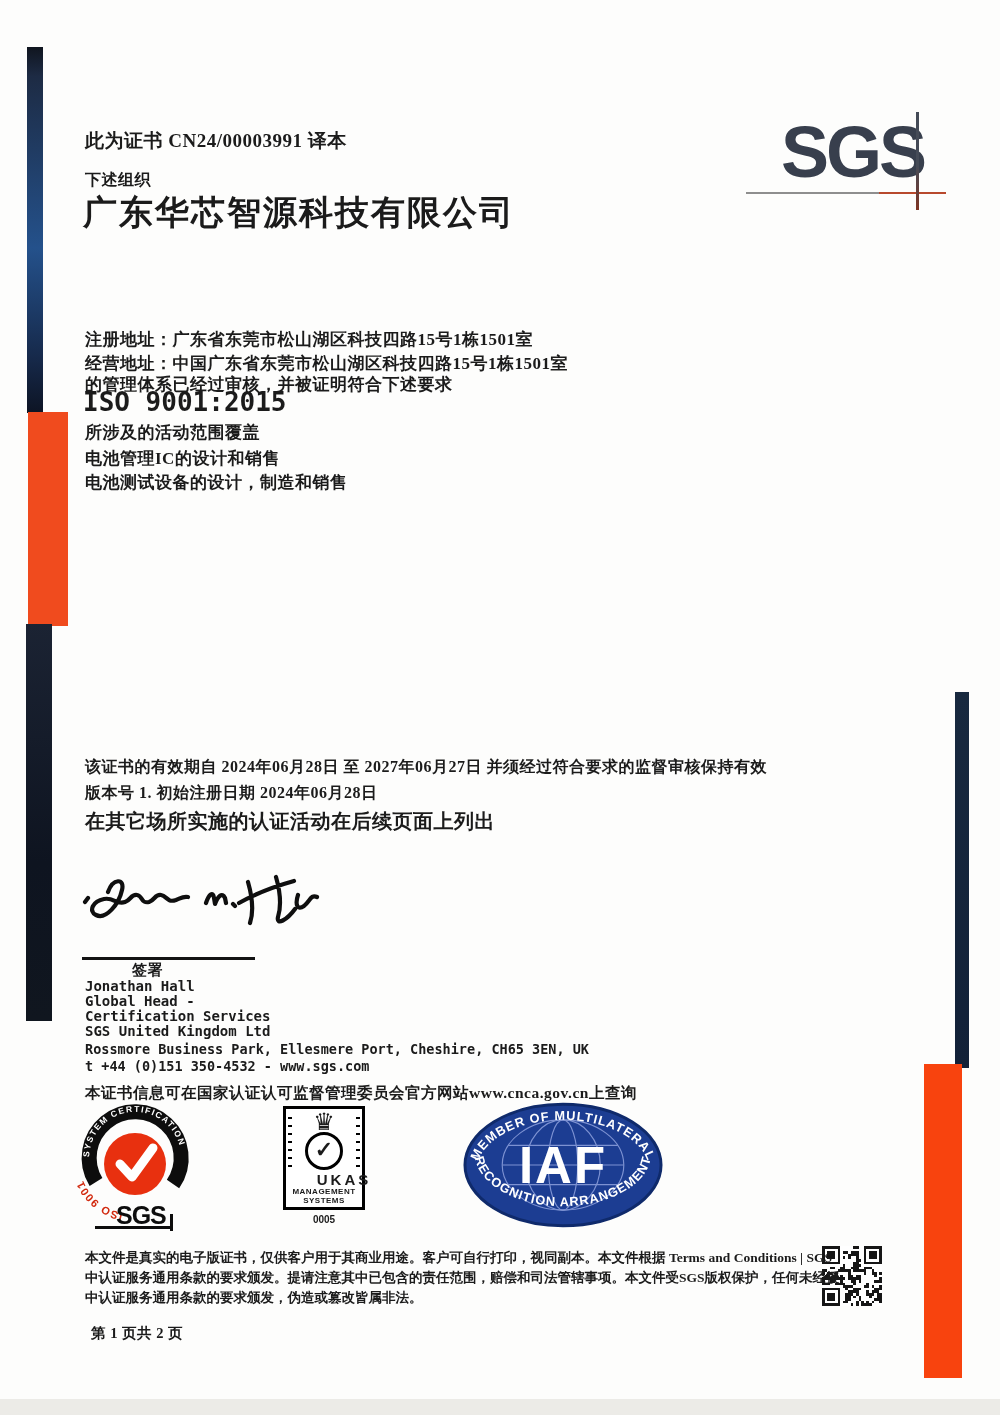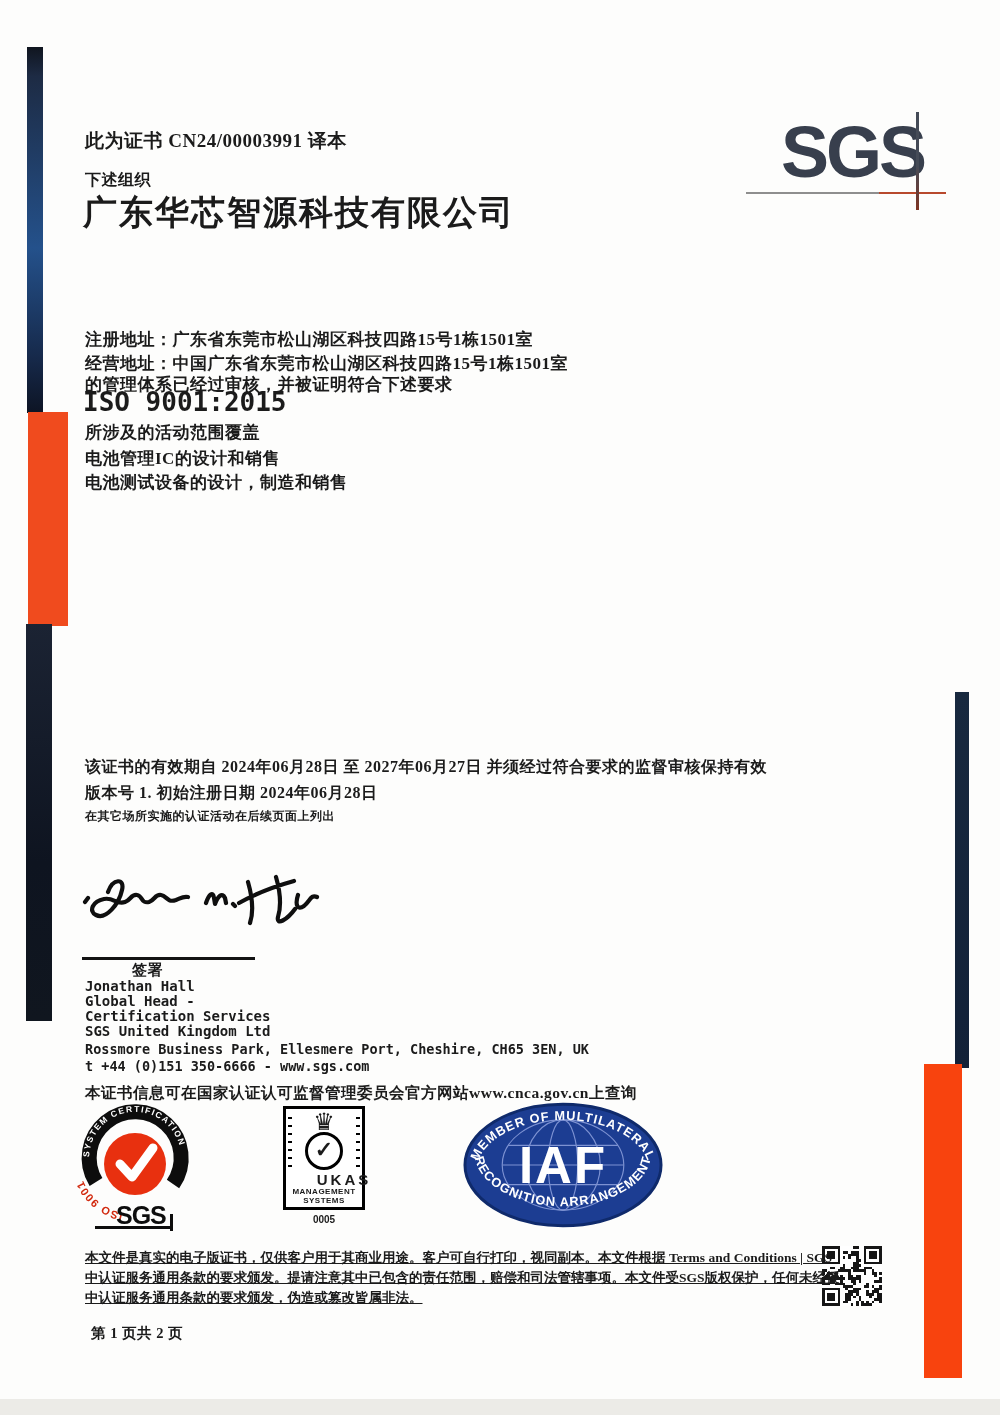--- a/index.html
+++ b/index.html
@@ -36,21 +36,21 @@
   #credit-code{left:85px;top:303px;font-size:17px;}
   #reg-addr{left:85px;top:328px;font-size:17px;}
   #biz-addr{left:85px;top:352px;font-size:17px;}
   #audited{left:85px;top:373px;font-size:17px;}
   #standard{left:83px;top:387px;font-size:26px;font-weight:700;}
   #scope-intro{left:85px;top:421px;font-size:17px;}
   #scope1{left:85px;top:447px;font-size:17px;}
   #scope2{left:85px;top:471px;font-size:17px;}
   #valid1{left:85px;top:757px;font-size:16px;}
   #valid2{left:85px;top:783px;font-size:16px;}
-  #valid3{left:85px;top:808px;font-size:12px;}
+  #valid3{left:85px;top:808px;font-size:20px;}
 
   
   #signature-svg{left:78px;top:870px;}
   #sig-line{left:82px;top:957px;width:173px;height:3px;background:#131313;}
   #sig-label{left:84px;top:961px;font-size:15px;margin-left:48px;}
   .sigline{left:85px;font-size:14px;font-weight:700;}
   #signatory-0{top:978px;} #signatory-1{top:993px;}
   #signatory-2{top:1008px;} #signatory-3{top:1023px;}
   #office-address{left:85px;top:1041px;font-size:13.5px;font-weight:700;}
   #office-contact{left:85px;top:1058px;font-size:13.5px;font-weight:700;}
@@ -69,21 +69,21 @@
      display:flex;align-items:center;justify-content:center;margin-top:-2px;}
   #ukas-check{font-weight:900;font-size:22px;line-height:22px;transform:translateY(-1px);}
   #ukas-name{font:800 15px/15px "Liberation Sans",sans-serif;letter-spacing:3px;margin-top:2px;padding-left:40px;}
   #ukas-l1{font:700 8px/9px "Liberation Sans",sans-serif;letter-spacing:0.5px;}
   #ukas-l2{font:700 8px/9px "Liberation Sans",sans-serif;letter-spacing:0.5px;}
   #ukas-number{width:82px;text-align:center;font:700 10px/12px "Liberation Sans",sans-serif;margin-top:4px;}
   #iaf-badge{left:463px;top:1102px;}
   #qr-code{left:822px;top:1246px;width:60px;height:60px;}
 
   
-  .fline{left:85px;font-size:13.5px;font-weight:700;letter-spacing:0;text-decoration:underline;}
+  .fline{left:85px;font-size:13.5px;font-weight:700;letter-spacing:0;}
   #fline-0{top:1249px;} #fline-1{top:1269px;} #fline-2{top:1289px;}
   #page-num{left:91px;top:1324px;font-size:14.5px;font-weight:700;}
 </style>
 </head>
 <body>
 
 <div id="page">
 
   <div id="bar-left-navy" class="bar"></div>
   <div id="bar-left-orange" class="bar"></div>
@@ -114,21 +114,21 @@
   <svg id="signature-svg" class="abs" width="250" height="78" viewBox="0 0 250 78">
     <path d="M7,32 l3,-4 M30,22 C35,8 47,8 44,20 C41,34 28,50 18,45 C10,41 15,31 26,29 C36,27 38,35 47,32 C53,30 53,24 59,25 C65,26 63,34 71,32 C77,30 77,24 83,25 C89,26 89,33 98,30 C103,28 105,26 110,27 M128,33 C131,24 135,21 136,28 L137,34 C140,26 144,22 147,28 L148,33 M155,34 l2,2 M170,12 C174,26 176,41 172,53 M161,33 C177,24 198,16 216,11 M198,7 C202,21 204,34 200,47 C198,56 209,50 217,39 M220,25 C217,34 219,41 226,36 C232,31 233,24 239,27" stroke="#0f0f0f" stroke-width="4.2" fill="none" stroke-linecap="round" stroke-linejoin="round"></path>
   </svg>
   <div id="sig-line" class="abs"></div>
   <div id="sig-label" class="abs cjk">签署</div>
   <div id="signatory-0" class="abs mono sigline">Jonathan Hall</div>
   <div id="signatory-1" class="abs mono sigline">Global Head -</div>
   <div id="signatory-2" class="abs mono sigline">Certification Services</div>
   <div id="signatory-3" class="abs mono sigline">SGS United Kingdom Ltd</div>
   <div id="office-address" class="abs mono">Rossmore Business Park, Ellesmere Port, Cheshire, CH65 3EN, UK</div>
-  <div id="office-contact" class="abs mono">t +44 (0)151 350-6666 - www.sgs.com</div>
+  <div id="office-contact" class="abs mono">t +44 (0)151 350-4532 - www.sgs.com</div>
   <div id="cnca-line" class="abs cjk">本证书信息可在国家认证认可监督管理委员会官方网站www.cnca.gov.cn上查询</div>
 
   <svg id="iso-badge" class="abs" width="134" height="132" viewBox="0 0 134 132">
     <defs>
       <path id="isoArcBand" d="M26,82 A46,46 0 1 1 103,84"></path>
       <path id="isoRedArc" d="M57,114 A57,57 0 0 1 9,68"></path>
     </defs>
     <path d="M26,82 A46,46 0 1 1 103,84" stroke="#0d0d0d" stroke-width="15" fill="none"></path>
     <circle cx="65" cy="64" r="31" fill="#e8300f"></circle>
     <path d="M50,64 L62,77 L83,48" stroke="#ffffff" stroke-width="9" fill="none" stroke-linecap="round" stroke-linejoin="round"></path>

